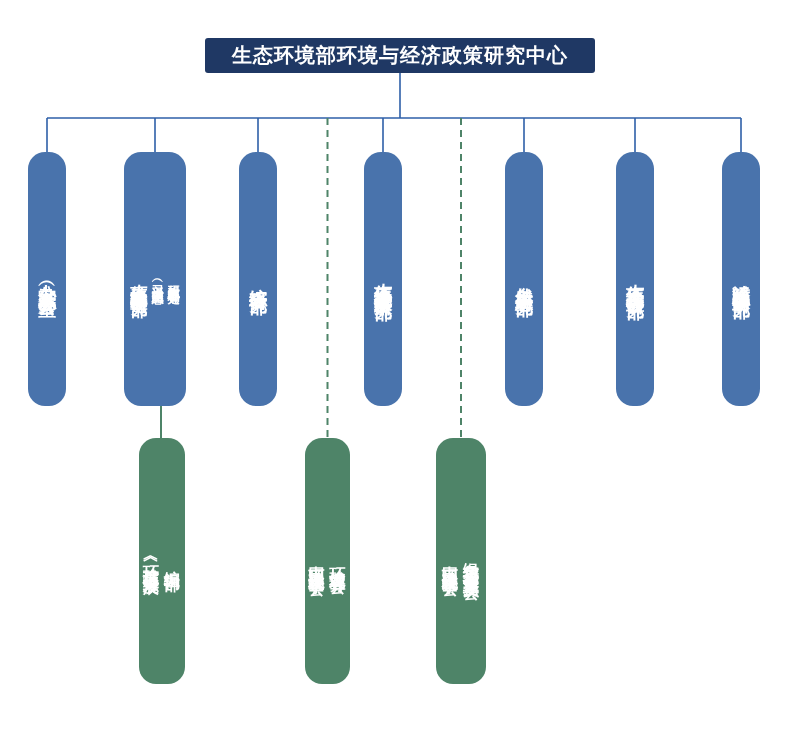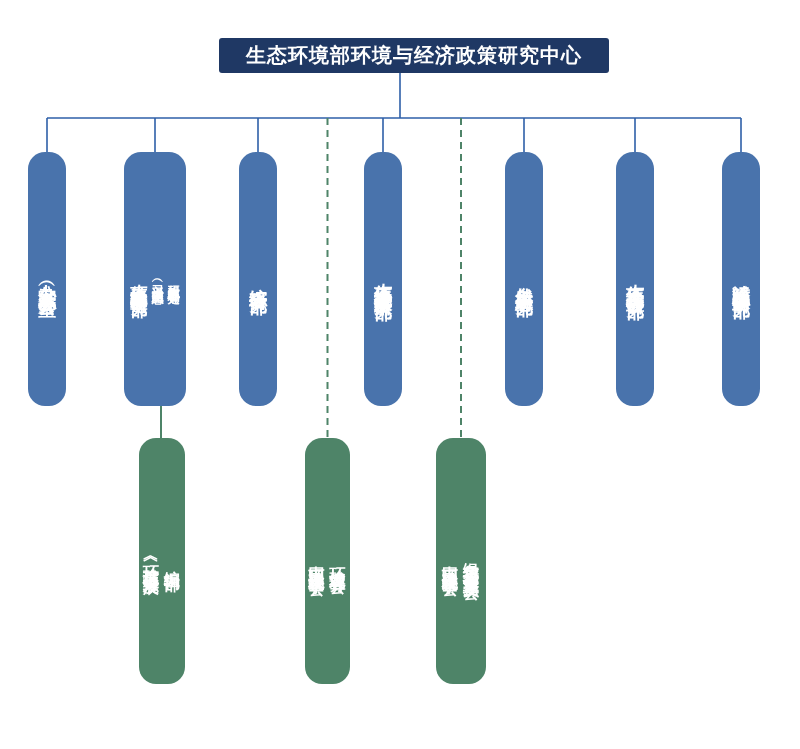--- a/index.html
+++ b/index.html
@@ -13,21 +13,21 @@
     position:relative;width:800px;height:749px;background:#ffffff;
     font-family:"DejaVu Sans",sans-serif;overflow:hidden;
   }
   .connectors{position:absolute;left:0;top:0;width:800px;height:749px;}
   .connectors path{fill:none;}
   .blue-line{stroke:var(--connector,#2e5fa8);stroke-width:1.6;}
   .green-dashed{stroke:var(--affiliate-bg,#4e8468);stroke-width:2;stroke-dasharray:7 5;}
   .green-solid{stroke:var(--affiliate-bg,#4e8468);stroke-width:2;}
 
   .header-box{
-    position:absolute;left:219px;top:38px;width:390px;height:35px;
+    position:absolute;left:205px;top:38px;width:390px;height:35px;
     background:var(--header-bg,#1f3864);color:#fff;border-radius:3px;
     display:flex;align-items:center;justify-content:center;
     font-size:20px;font-weight:bold;letter-spacing:1px;white-space:nowrap;
   }
 
   .node{
     position:absolute;display:flex;align-items:center;justify-content:center;
     color:#ffffff;font-weight:bold;box-sizing:border-box;padding:10px 2px;
   }
   .dept{background:var(--department-bg,#4973ac);border-radius:17px;}

